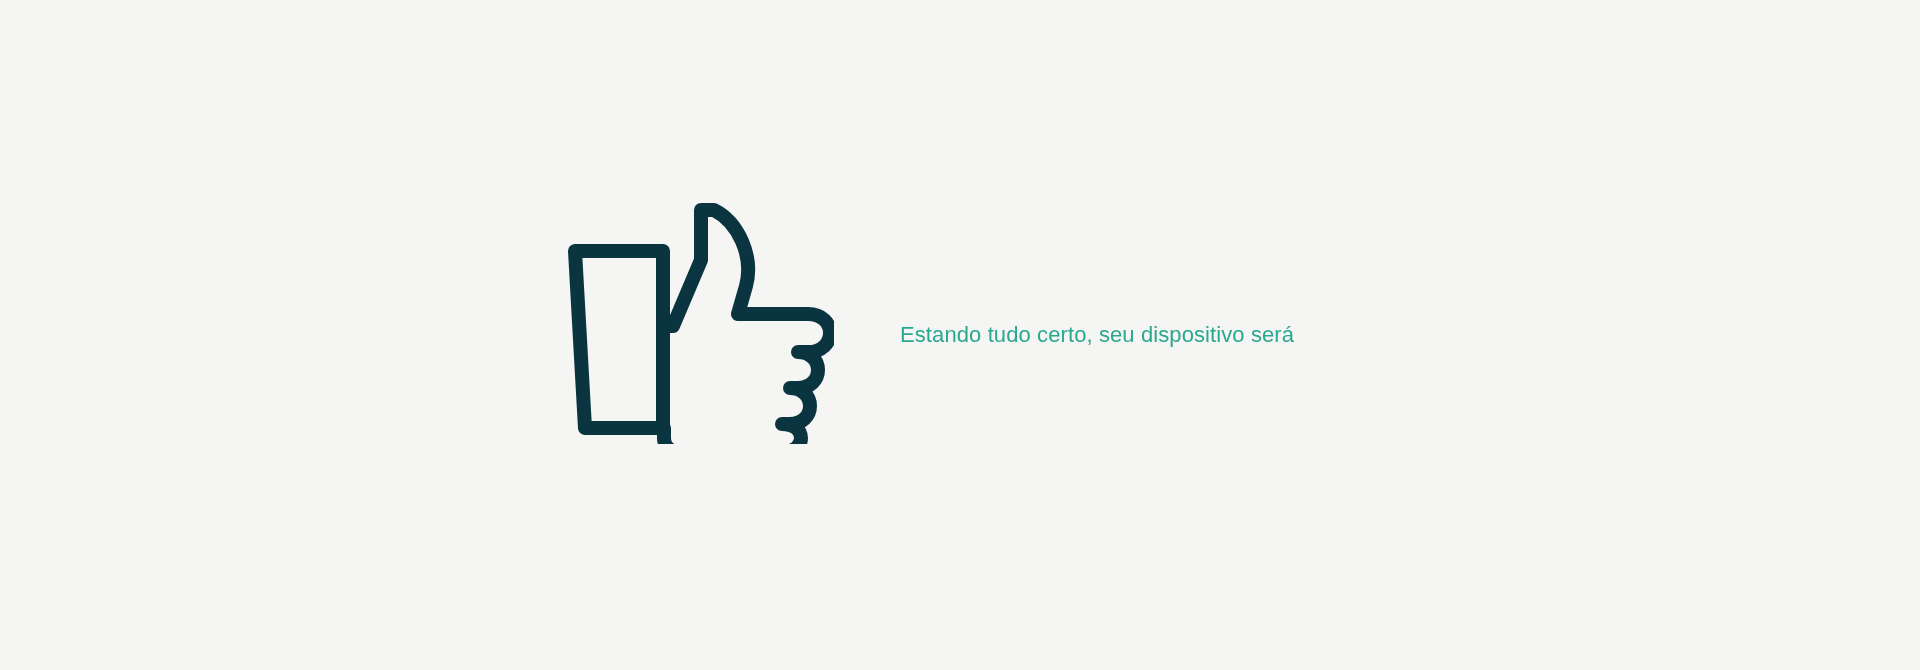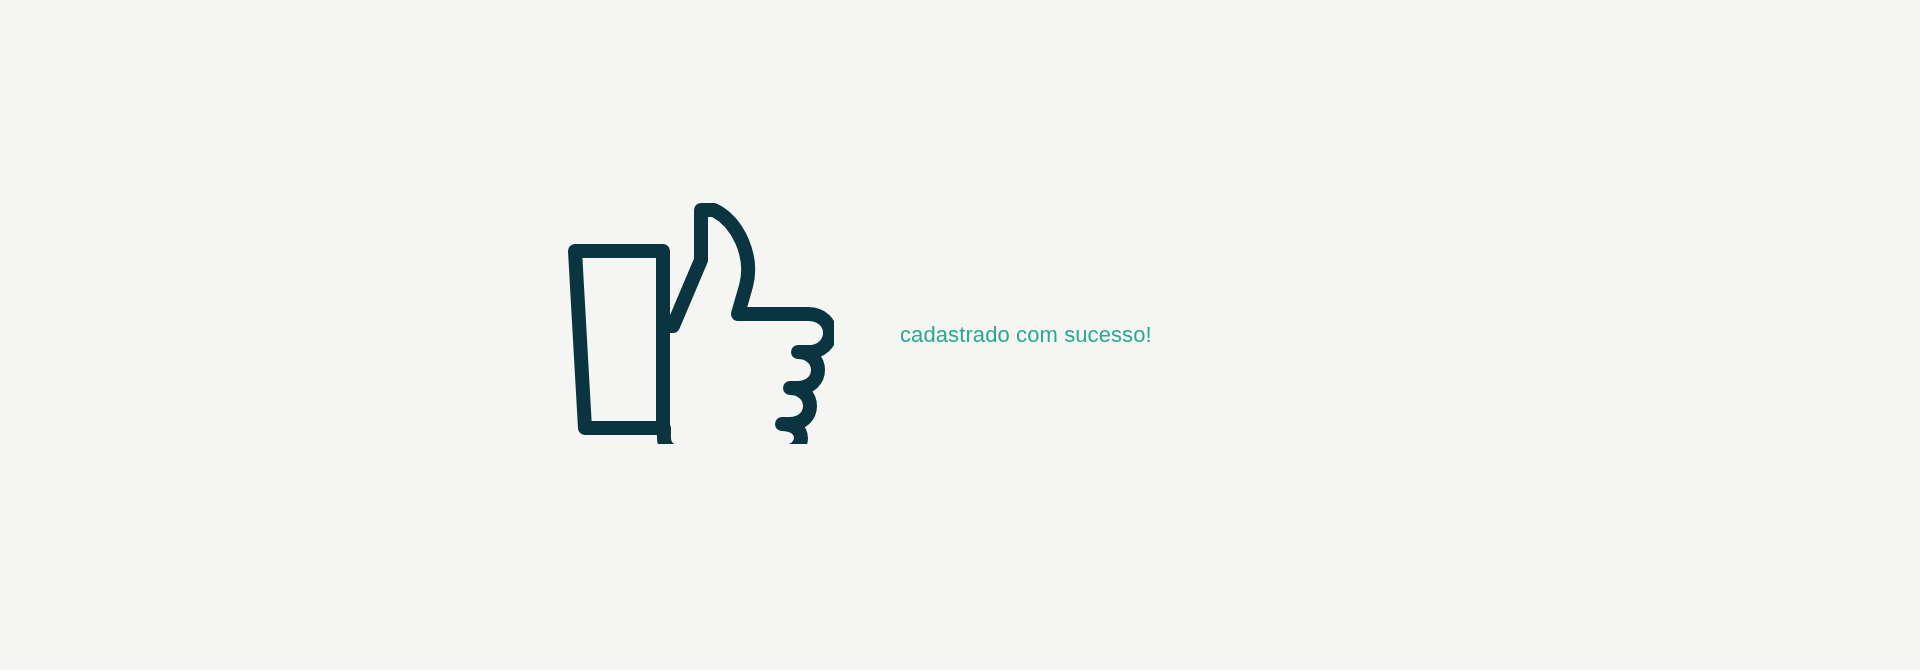--- a/index.html
+++ b/index.html
@@ -82,16 +82,16 @@
                L 243 242
                C 243 250 236 256 224 256
                L 122 256
                C 112 256 106 250 106 242
                L 106 232"></path>
 
     </svg>
   </div>
 
   <div id="message-block">
-    <div class="message-line">cadastrado com sucesso!</div>
+    <div class="message-line">Estando tudo certo, seu dispositivo será</div>
   </div>
 
 </div>
 
 </body></html>

